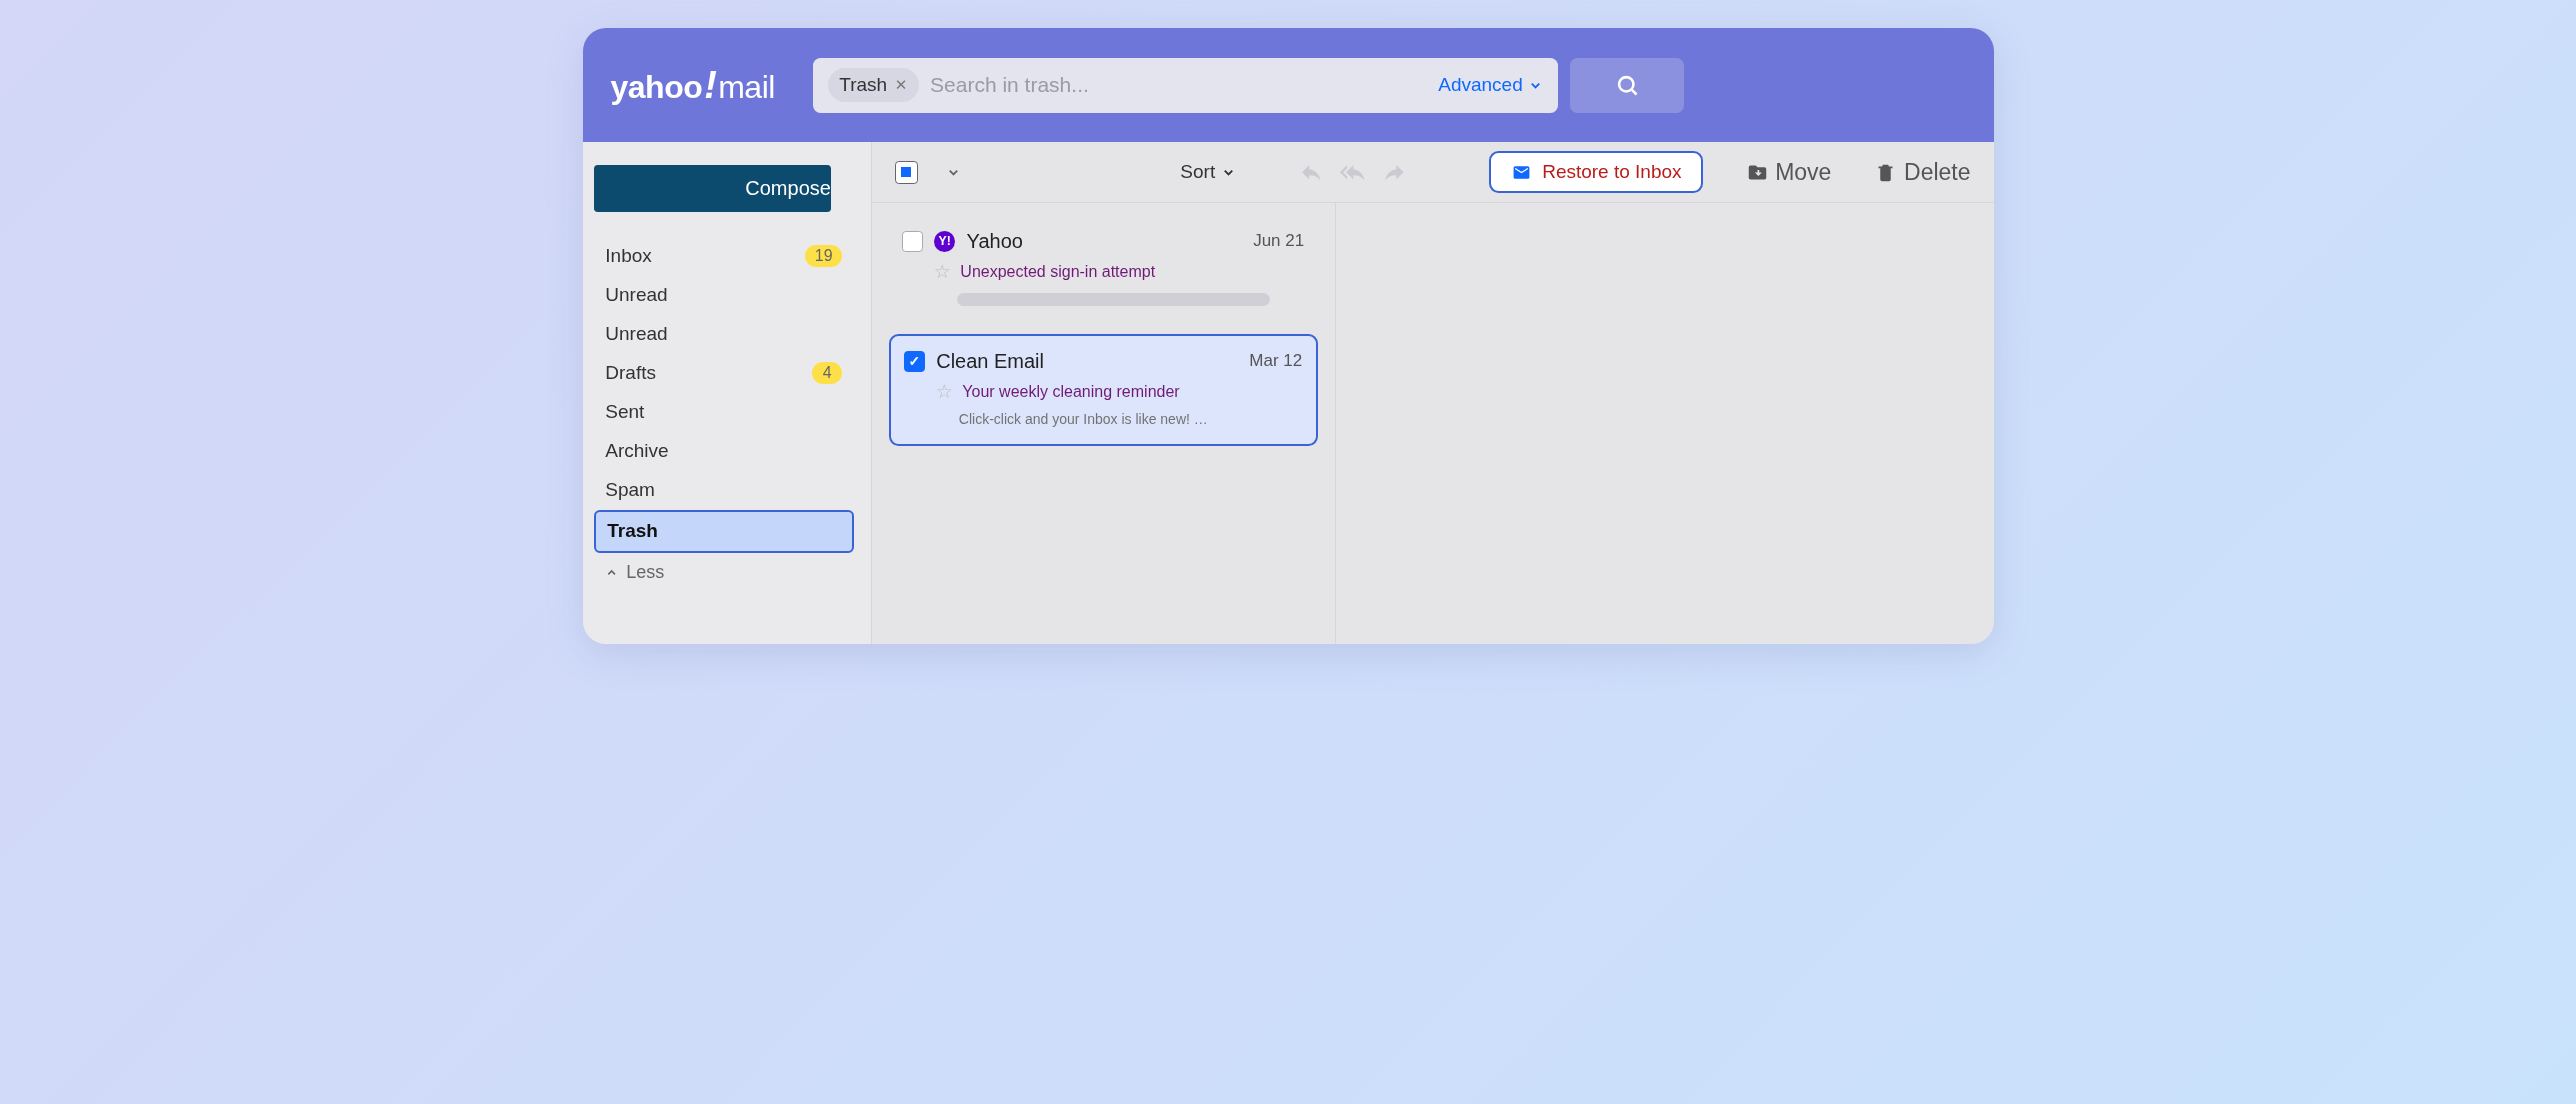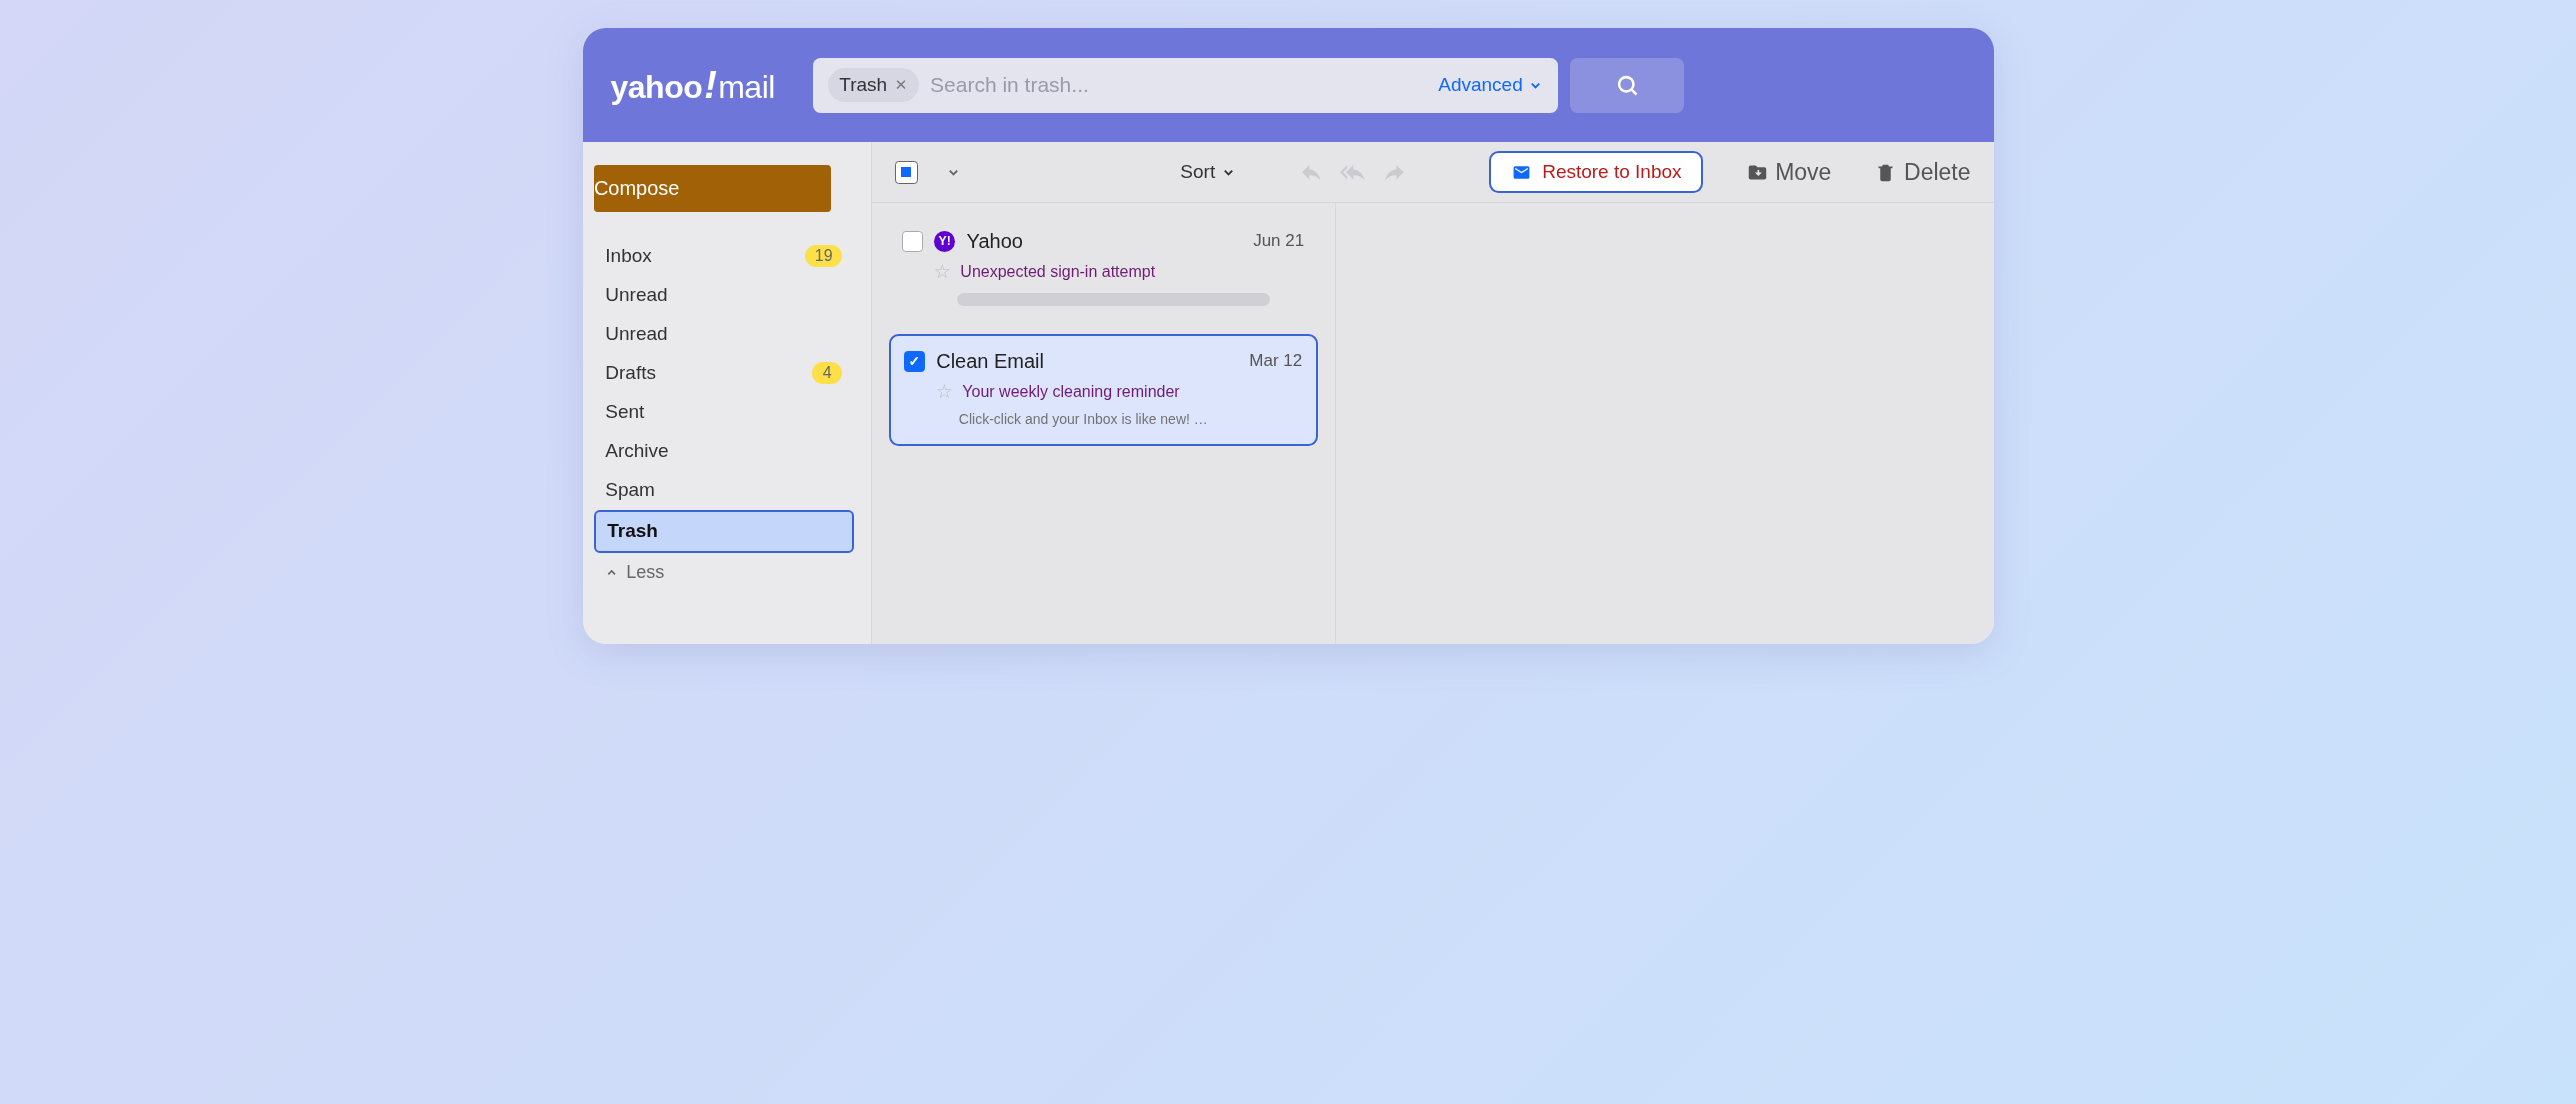--- a/index.html
+++ b/index.html
@@ -103,28 +103,28 @@
   }
 
   
   .sidebar {
     width: 289px;
     background: #eaeaec;
     padding: 23px 17px 23px 11.4px;
     border-right: 0.9px solid #d5d5da;
   }
   .compose-btn {
-    background: #a16207;
+    background: #0c4a6e;
     color: #fff;
     width: 237px;
     height: 47px;
     border-radius: 3.8px;
     display: flex;
     align-items: center;
-    justify-content: flex-start;
+    justify-content: flex-end;
     font-size: 20px;
     margin-bottom: 24.6px;
     cursor: pointer;
   }
   .folder {
     display: flex;
     align-items: center;
     justify-content: space-between;
     padding: 8.5px 11.4px;
     font-size: 19px;

